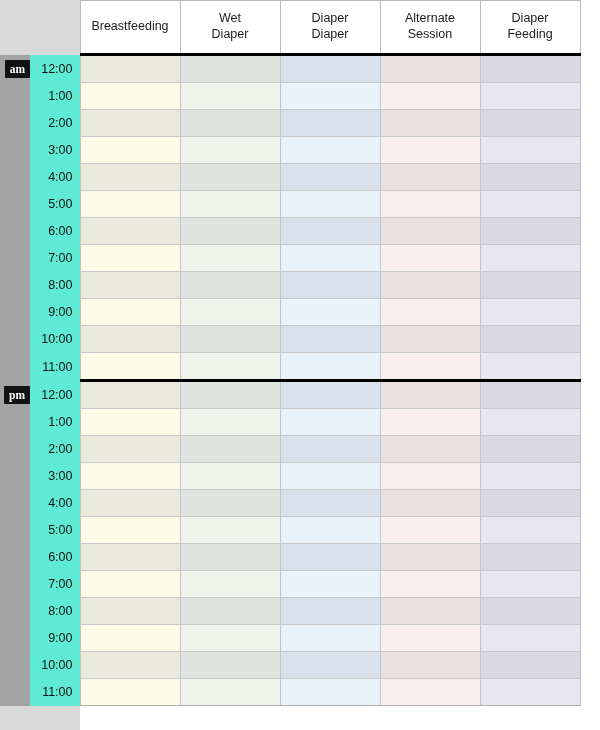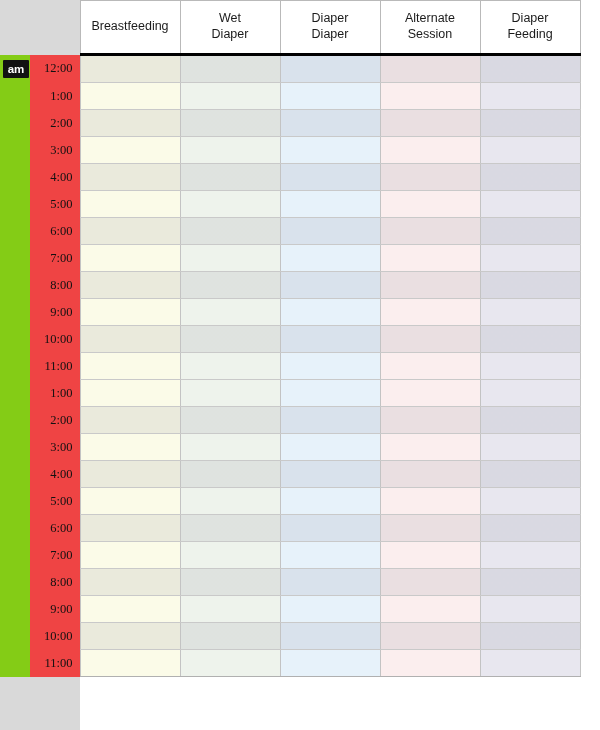--- a/index.html
+++ b/index.html
@@ -62,36 +62,36 @@
     font-size: 12.5px;
     color: #111111;
     border-left: 1px solid #c3c3c3;
     border-right: 1px solid #c3c3c3;
     border-bottom: 1px solid #c9c9c9;
   }
   tbody tr:first-child td {
     border-top: none;
   }
   td.ampm-cell {
-    background: #84cc16;
+    background: #a3a3a3;
     border: none;
-    text-align: center;
+    text-align: right;
     vertical-align: middle;
     padding: 0;
     width: 30px;
+    font-family: Liberation Serif, serif;
   }
   td.time-cell {
-    background: #ef4444;
+    background: #5eead4;
     border: none;
     text-align: right;
     padding-right: 7px;
     vertical-align: middle;
     color: #111111;
     font-size: 12.5px;
-    font-family: Liberation Serif, serif;
   }
   .ampm-badge {
     display: inline-block;
     background: #121212;
     color: #ffffff;
     font-size: 11.5px;
     font-weight: bold;
     line-height: 16px;
     padding: 1px 5px 1px 5px;
     margin-left: 2px;
@@ -260,20 +260,29 @@
         </tr>
         <tr>
           <td class="ampm-cell"></td>
           <td class="time-cell">11:00</td>
           <td class="data-cell" style="background: rgb(251, 251, 232);"></td>
           <td class="data-cell" style="background: rgb(238, 243, 236);"></td>
           <td class="data-cell" style="background: rgb(231, 242, 250);"></td>
           <td class="data-cell" style="background: rgb(251, 238, 238);"></td>
           <td class="data-cell" style="background: rgb(232, 231, 239);"></td>
         </tr>
+        <tr class="heavy-top">
+          <td class="ampm-cell"><span class="ampm-badge">pm</span></td>
+          <td class="time-cell">12:00</td>
+          <td class="data-cell" style="background: linear-gradient(rgba(120, 120, 140, 0.13), rgba(120, 120, 140, 0.13)), rgb(251, 251, 232);"></td>
+          <td class="data-cell" style="background: linear-gradient(rgba(120, 120, 140, 0.13), rgba(120, 120, 140, 0.13)), rgb(238, 243, 236);"></td>
+          <td class="data-cell" style="background: linear-gradient(rgba(120, 120, 140, 0.13), rgba(120, 120, 140, 0.13)), rgb(231, 242, 250);"></td>
+          <td class="data-cell" style="background: linear-gradient(rgba(120, 120, 140, 0.13), rgba(120, 120, 140, 0.13)), rgb(251, 238, 238);"></td>
+          <td class="data-cell" style="background: linear-gradient(rgba(120, 120, 140, 0.13), rgba(120, 120, 140, 0.13)), rgb(232, 231, 239);"></td>
+        </tr>
         <tr>
           <td class="ampm-cell"></td>
           <td class="time-cell">1:00</td>
           <td class="data-cell" style="background: rgb(251, 251, 232);"></td>
           <td class="data-cell" style="background: rgb(238, 243, 236);"></td>
           <td class="data-cell" style="background: rgb(231, 242, 250);"></td>
           <td class="data-cell" style="background: rgb(251, 238, 238);"></td>
           <td class="data-cell" style="background: rgb(232, 231, 239);"></td>
         </tr>
         <tr>

